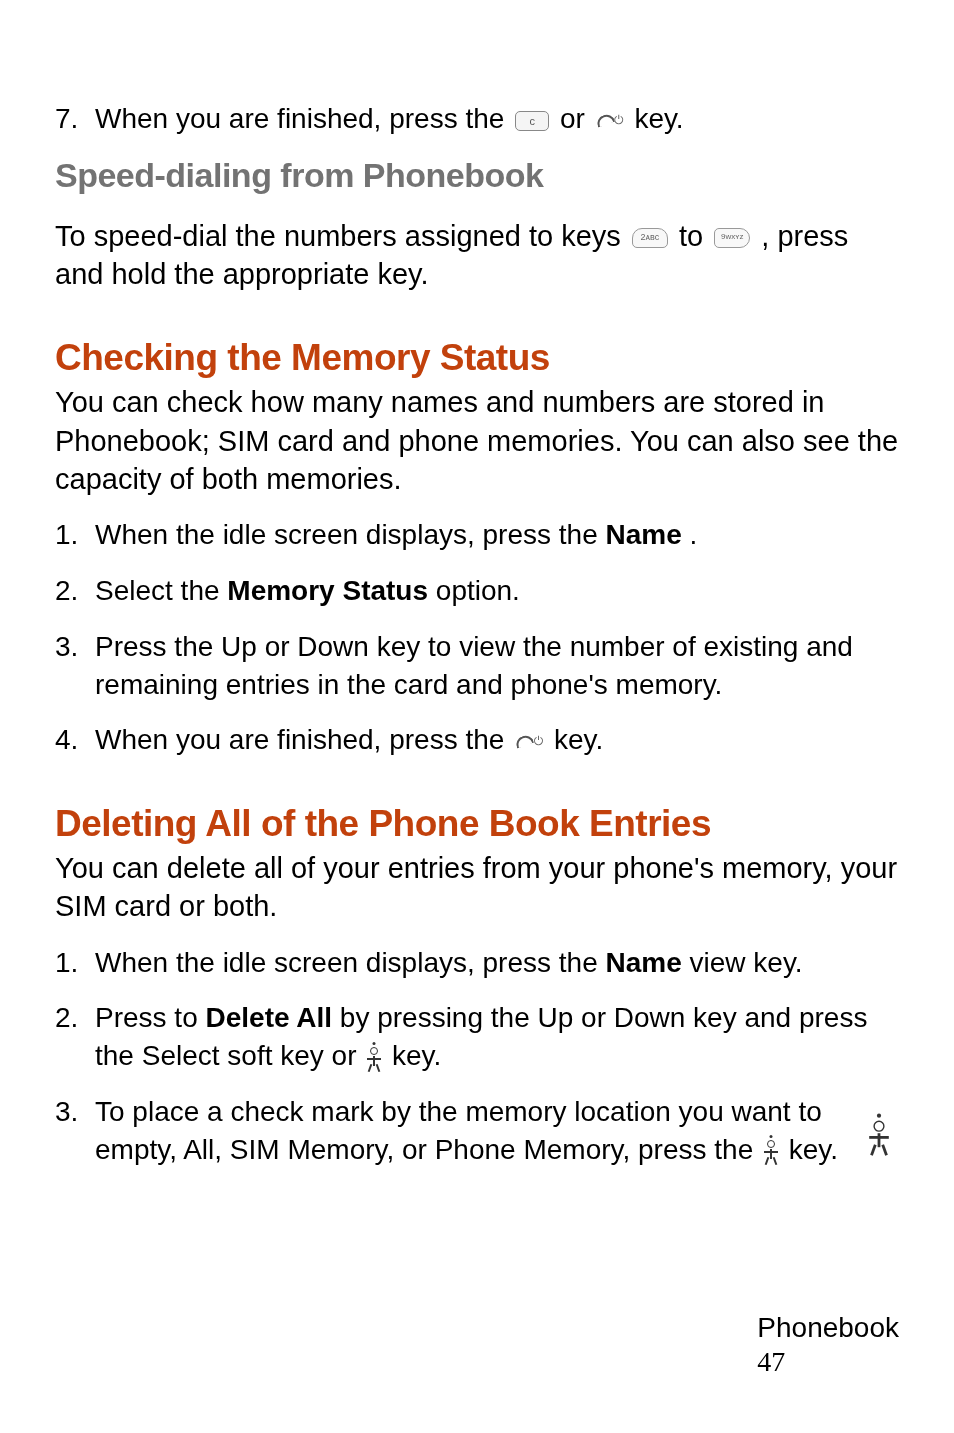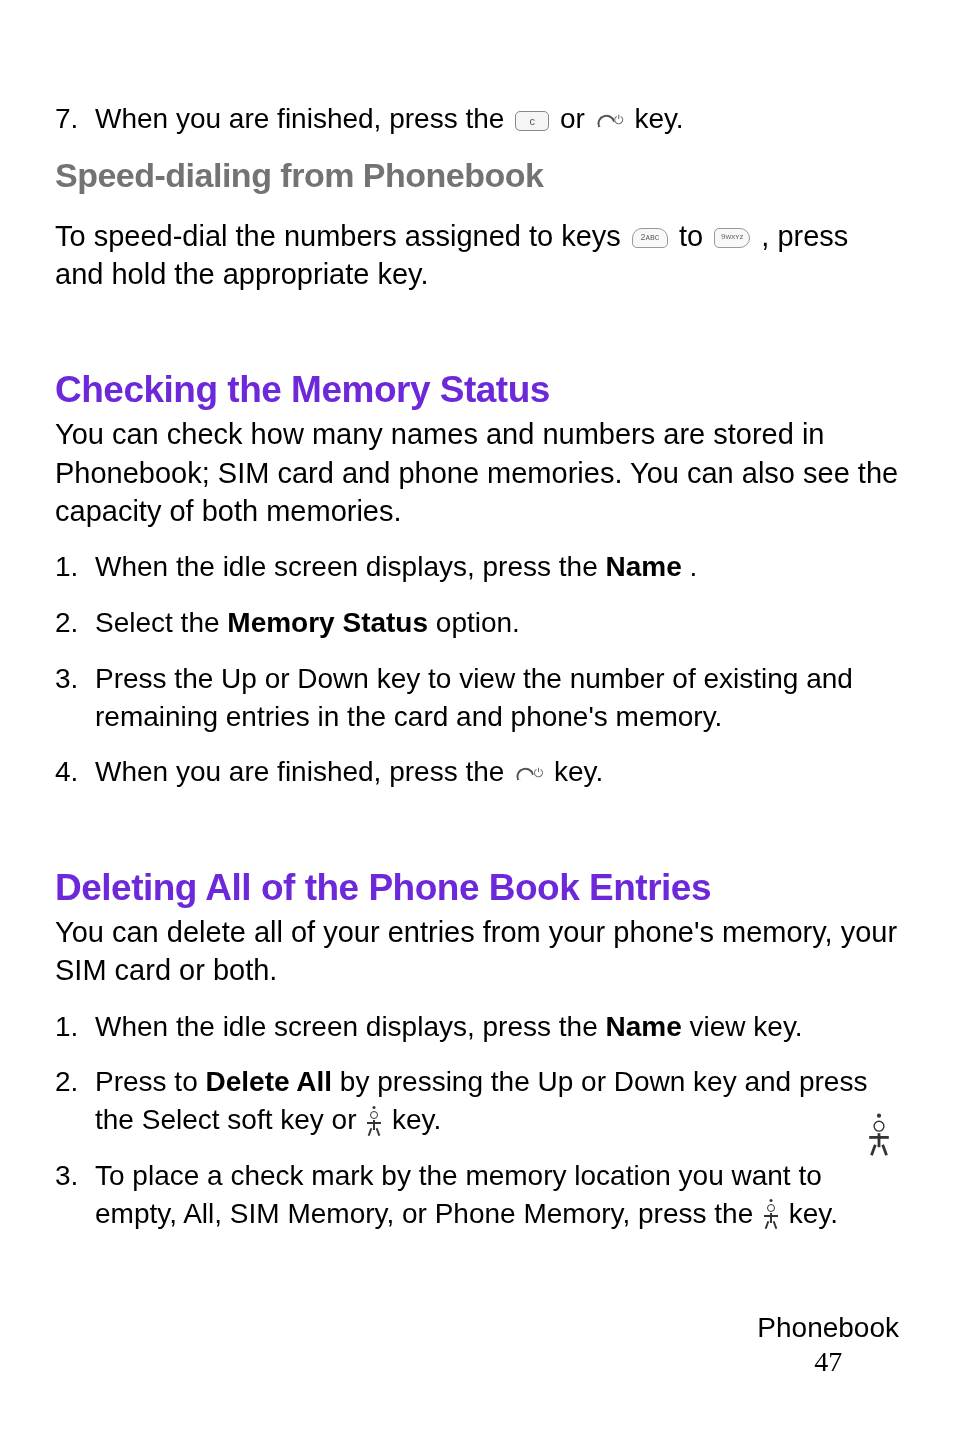--- a/index.html
+++ b/index.html
@@ -18,28 +18,27 @@
     .h3-pink {
       color: #737373;
       font-family: "Arial Narrow", Arial, sans-serif;
       font-weight: bold;
       font-size: 34px;
       font-stretch: condensed;
       letter-spacing: -0.5px;
       margin-bottom: 22px;
     }
     .h2-blue {
-      color: #6d28d9;
+      color: #c2410c;
       font-family: "Arial Narrow", Arial, sans-serif;
       font-weight: bold;
       font-size: 37px;
       font-stretch: condensed;
       letter-spacing: -0.5px;
       margin-bottom: 4px;
-      margin-top: 32px;
     }
     .body-para {
       font-size: 29px;
       line-height: 1.32;
       margin-bottom: 18px;
     }
     .ol-steps {
       list-style: none;
       padding: 0;
     }
@@ -205,21 +204,21 @@
       background: #333;
       border-radius: 50%;
       top: -5px;
       left: 50%;
       transform: translateX(-50%);
     }
     .footer-block {
       position: absolute;
       bottom: 55px;
       right: 55px;
-      text-align: center;
+      text-align: left;
       font-size: 28px;
     }
     .page-num {
       font-size: 28px;
       margin-top: 2px;
       font-family: Liberation Serif, serif;
     }
     .section-spacer {
       height: 26px;
     }

